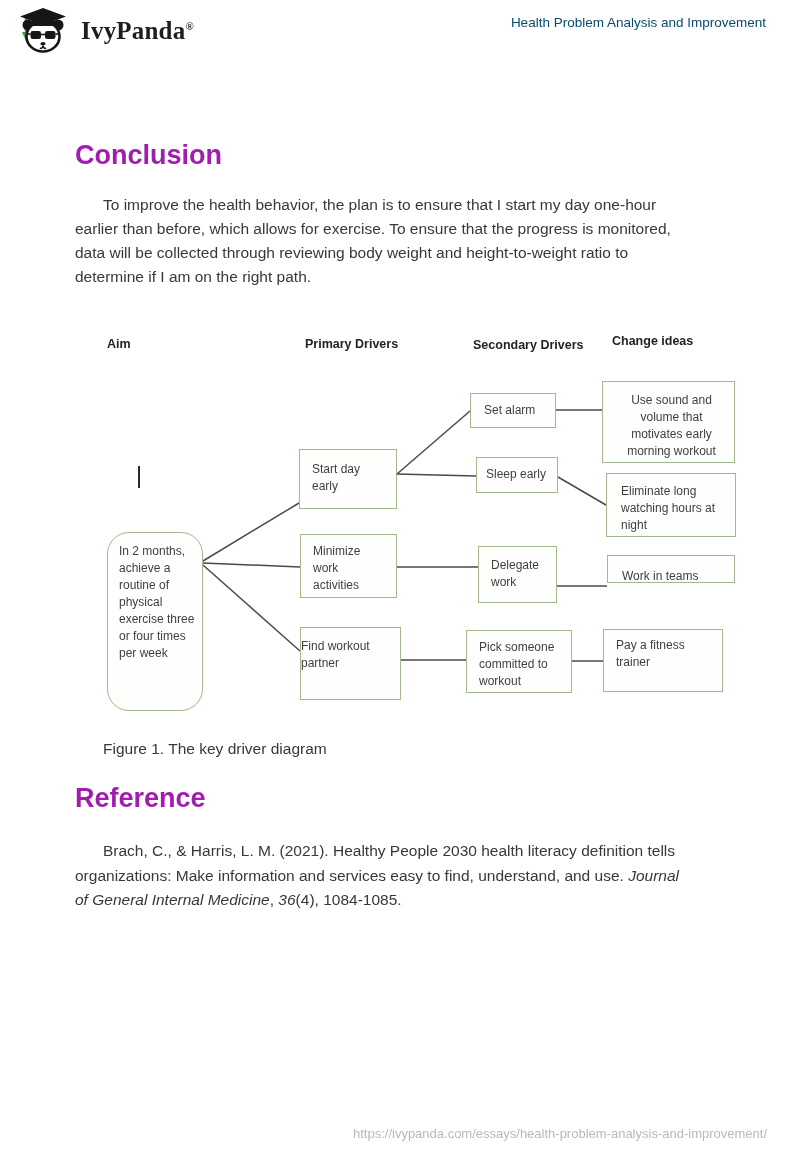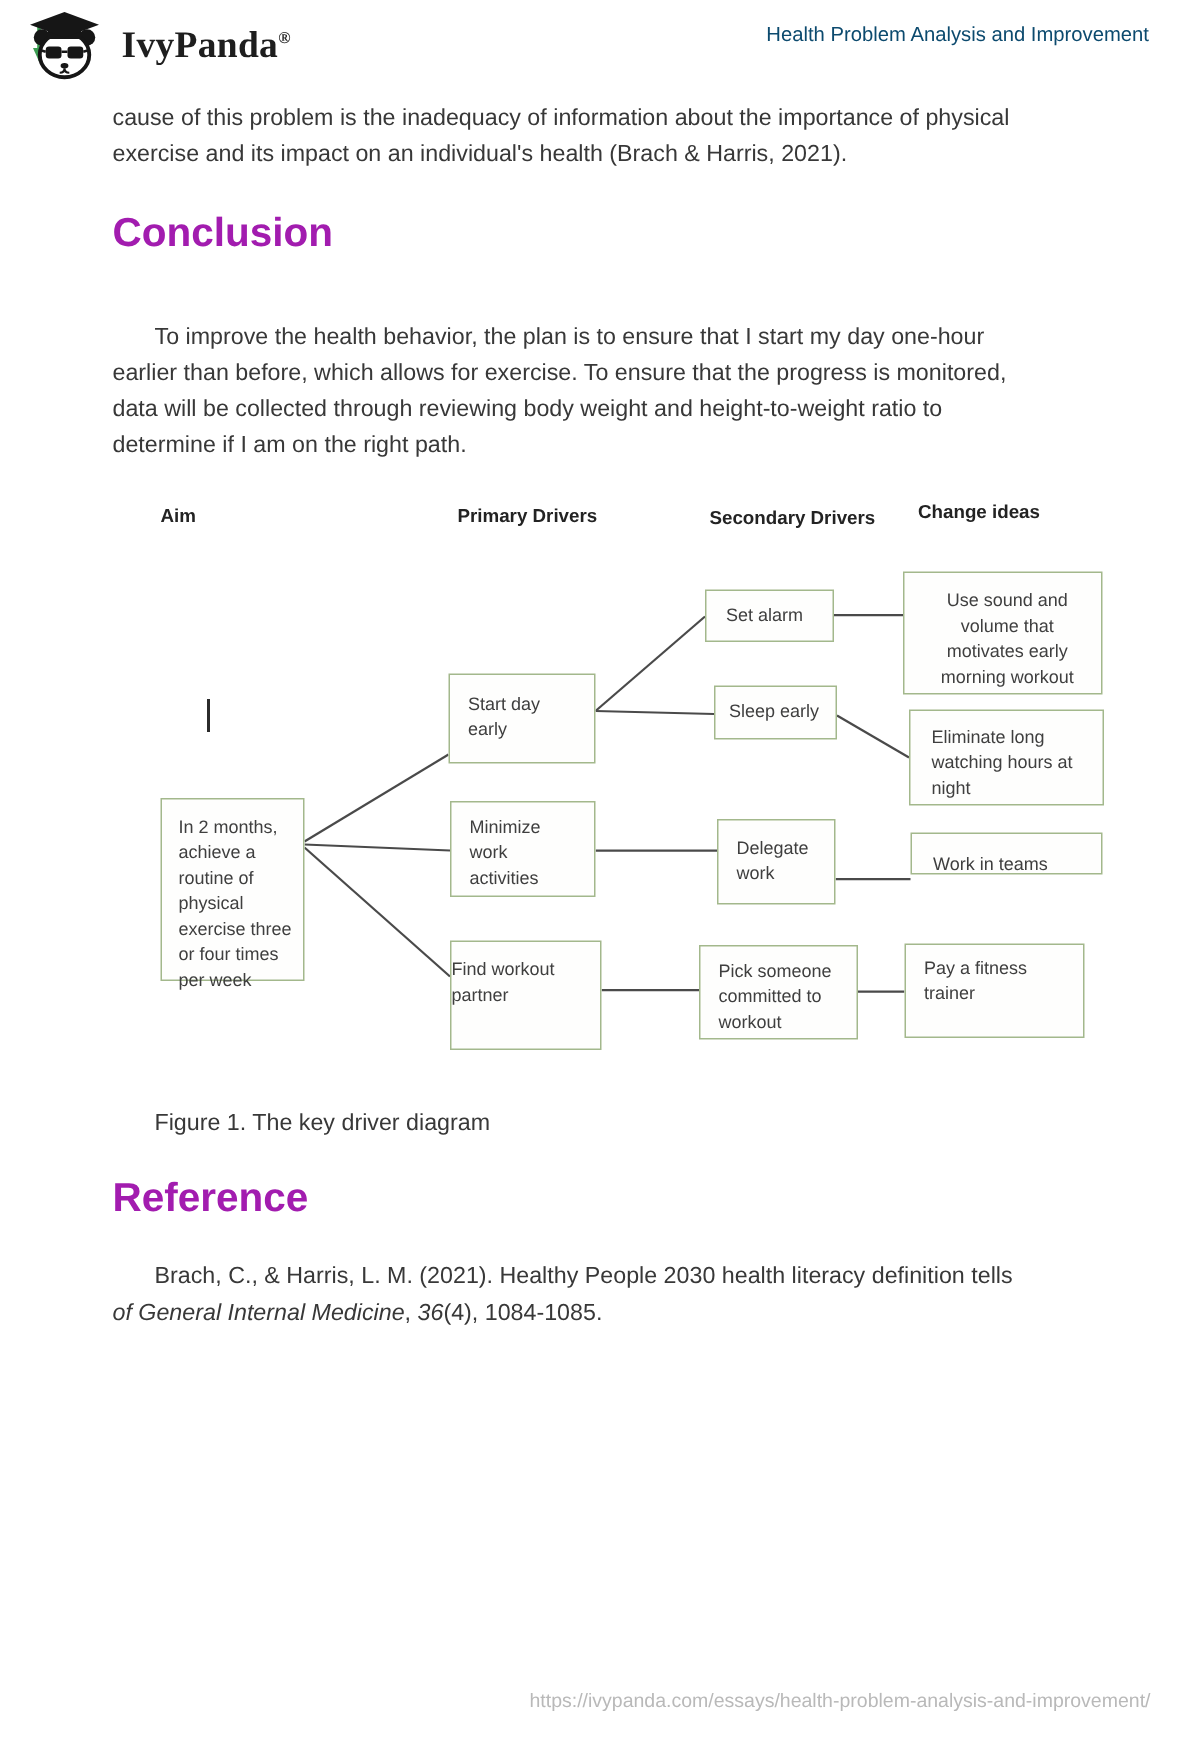--- a/index.html
+++ b/index.html
@@ -26,21 +26,21 @@
     position: absolute; right: 34px; top: 15px;
     font-size: 13.5px; color: #0c4a6e;
   }
   
   .para {
     position: absolute; left: 75px; width: 655px;
     font-size: 15.5px; line-height: 24px; color: #383838;
     white-space: pre-line;
   }
   .p1 { top: 67px; }
-  .p2 { top: 193px; text-indent: 28px; margin-top: 20px; }
+  .p2 { top: 193px; text-indent: 28px; }
   .h1 {
     position: absolute; left: 75px;
     font-size: 27px; font-weight: 700; color: #a21caf; line-height: 32px;
   }
   .h-conclusion { top: 139px; }
   .h-reference  { top: 782px; }
   .caption { position: absolute; left: 103px; top: 740px; font-size: 15.5px; color: #383838; }
   .refblock { position: absolute; left: 75px; top: 839px; width: 660px;
               font-size: 15.5px; line-height: 24.5px; color: #383838; }
   .refblock .ind { text-indent: 28px; }
@@ -55,21 +55,21 @@
   }
   .dh-aim       { left: 107px; top: 337px; }
   .dh-primary   { left: 305px; top: 337px; }
   .dh-secondary { left: 473px; top: 338px; }
   .dh-change    { left: 612px; top: 334px; }
   .dg-box {
     position: absolute; background: #fefefd;
     border: 1.3px solid #a3b88c;
     font-size: 12px; line-height: 17px; color: #3f3f3f;
   }
-  .b-aim       { left: 107px; top: 532px; width:  96px; height: 122px; padding: 10px 3px 4px 11px; }
+  .b-aim       { left: 107px; top: 532px; width:  96px; height: 179px; padding: 10px 3px 4px 11px; border-radius: 22px; }
   .b-start     { left: 299px; top: 449px; width:  98px; height:  60px; padding: 11px 12px 4px 12px; }
   .b-minimize  { left: 300px; top: 534px; width:  97px; height:  64px; padding:  8px 18px 4px 12px; }
   .b-find      { left: 300px; top: 627px; width: 101px; height:  73px; padding: 10px 30px 4px 0; }
   .b-setalarm  { left: 470px; top: 393px; width:  86px; height:  35px; padding:  8px 4px 2px 13px; }
   .b-sleep     { left: 476px; top: 457px; width:  82px; height:  36px; padding:  8px 2px 2px 9px; }
   .b-delegate  { left: 478px; top: 546px; width:  79px; height:  57px; padding: 10px 8px 4px 12px; }
   .b-pick      { left: 466px; top: 630px; width: 106px; height:  63px; padding:  8px 6px 4px 12px; }
   .b-usesound  { left: 602px; top: 381px; width: 133px; height:  82px; padding: 10px 8px 4px 14px; text-align: center; }
   .b-eliminate { left: 606px; top: 473px; width: 130px; height:  64px; padding:  9px 6px 4px 14px; }
   .b-teams     { left: 607px; top: 555px; width: 128px; height:  28px; padding: 12px 4px 4px 14px; }
@@ -94,22 +94,20 @@
     <rect x="32" y="24" width="10.5" height="8" rx="2.2" fill="#161616"></rect>
     <line x1="28" y1="27.5" x2="32" y2="27.5" stroke="#161616" stroke-width="1.6"></line>
     <line x1="17.5" y1="27.5" x2="14" y2="26.5" stroke="#161616" stroke-width="1.6"></line>
     <line x1="42.5" y1="27.5" x2="46" y2="26.5" stroke="#161616" stroke-width="1.6"></line>
     <ellipse cx="30" cy="36.8" rx="2.6" ry="1.8" fill="#161616"></ellipse>
     <path d="M30 38.5 q0 3 -3.2 3 M30 38.5 q0 3 3.2 3" fill="none" stroke="#161616" stroke-width="1.4"></path>
   </svg>
   <div class="brand"><span>IvyPanda</span><sup>®</sup></div>
   <div class="header-title">Health Problem Analysis and Improvement</div>
 
-  <div class="para p1">cause of this problem is the inadequacy of information about the importance of physical
-exercise and its impact on an individual's health (Brach &amp; Harris, 2021).</div>
 
   <div class="h1 h-conclusion">Conclusion</div>
   <div class="para p2">To improve the health behavior, the plan is to ensure that I start my day one-hour
 earlier than before, which allows for exercise. To ensure that the progress is monitored,
 data will be collected through reviewing body weight and height-to-weight ratio to
 determine if I am on the right path.</div>
 
   <div>
     <div class="dg-header dh-aim">Aim</div>
     <div class="dg-header dh-primary">Primary Drivers</div>
@@ -146,18 +144,19 @@
     <div class="dg-box b-eliminate">Eliminate long watching hours at night</div>
     <div class="dg-box b-teams">Work in teams</div>
     <div class="dg-box b-pay">Pay a fitness trainer</div>
   </div>
 
   <div class="caption">Figure 1. The key driver diagram</div>
 
   <div class="h1 h-reference">Reference</div>
   <div class="refblock">
     <div class="ind">Brach, C., &amp; Harris, L. M. (2021). Healthy People 2030 health literacy definition tells</div>
+    <div><span>organizations: Make information and services easy to find, understand, and use. </span><span class="it">Journal</span></div>
     <div><span class="it">of General Internal Medicine</span><span>, </span><span class="it">36</span><span>(4), 1084-1085.</span></div>
   </div>
 
   <div class="footer-url">https://ivypanda.com/essays/health-problem-analysis-and-improvement/</div>
 
 </div>
 
 </body></html>

